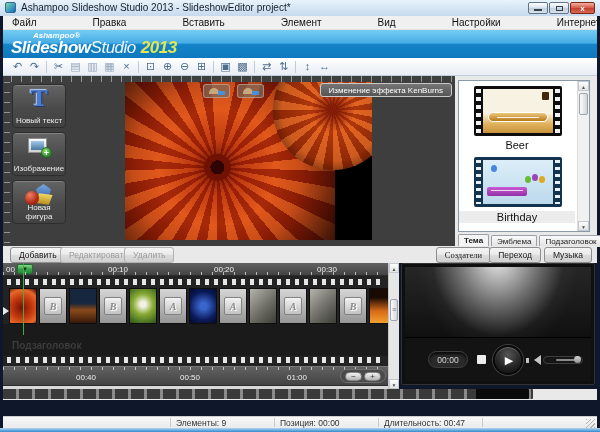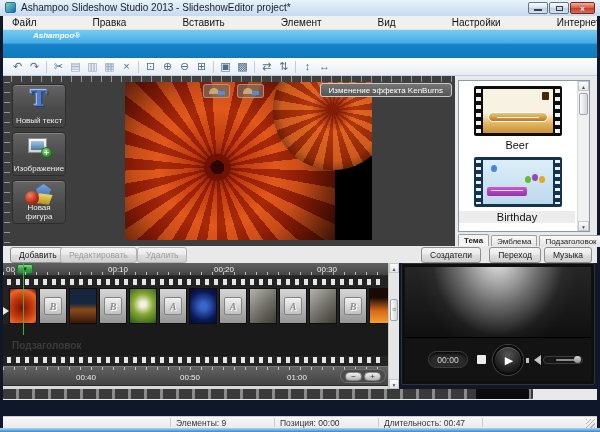--- a/index.html
+++ b/index.html
@@ -225,20 +225,23 @@
     <span class="mitem">Вставить</span>
     <span class="mitem">Элемент</span>
     <span class="mitem">Вид</span>
     <span class="mitem">Настройки</span>
     <span class="mitem">Интернет</span>
     <span class="mitem">?</span>
   </div>
 
   <div class="abs logobar">
     <div class="abs lbrand">Ashampoo®</div>
+    <div class="abs lname">
+      <span class="b">Slideshow</span><span class="l">Studio</span><span class="y">2013</span>
+    </div>
   </div>
 
   <div class="abs toolbar">
     <span class="ticon">↶</span>
     <span class="ticon">↷</span>
     <span class="tsep"></span>
     <span class="ticon">✂</span>
     <span class="ticon dim">▤</span>
     <span class="ticon dim">▥</span>
     <span class="ticon dim">▦</span>
@@ -339,22 +342,22 @@
     <div class="abs tabs">
       <span class="tab active">Тема</span>
       <span class="tab">Эмблема</span>
       <span class="tab">Подзаголовок</span>
     </div>
   </div>
 
   <div class="abs actrow">
     <button class="btn7" style="left:7px;top:1px;">Добавить</button>
     <button class="btn7 disabled" style="left:57px;top:1px;">Редактировать</button>
-    <button class="btn7 disabled" style="left:134px;top:1px;">Удалить</button>
-    <button class="btn7" style="right:116px;top:1px;">Создатели</button>
+    <button class="btn7 disabled" style="left:121px;top:1px;">Удалить</button>
+    <button class="btn7" style="right:106px;top:1px;font-family:Liberation Serif, serif;">Создатели</button>
     <button class="btn7" style="right:56px;top:1px;">Переход</button>
     <button class="btn7" style="right:5px;top:1px;">Музыка</button>
   </div>
 
   <div class="abs tl">
     <div class="abs truler top">
       <span class="tick" style="left:3px;">00</span>
       <span class="greenbtn">▾</span>
       <span class="tick" style="left:105px;">00:10</span>
       <span class="tick" style="left:211px;">00:20</span>

